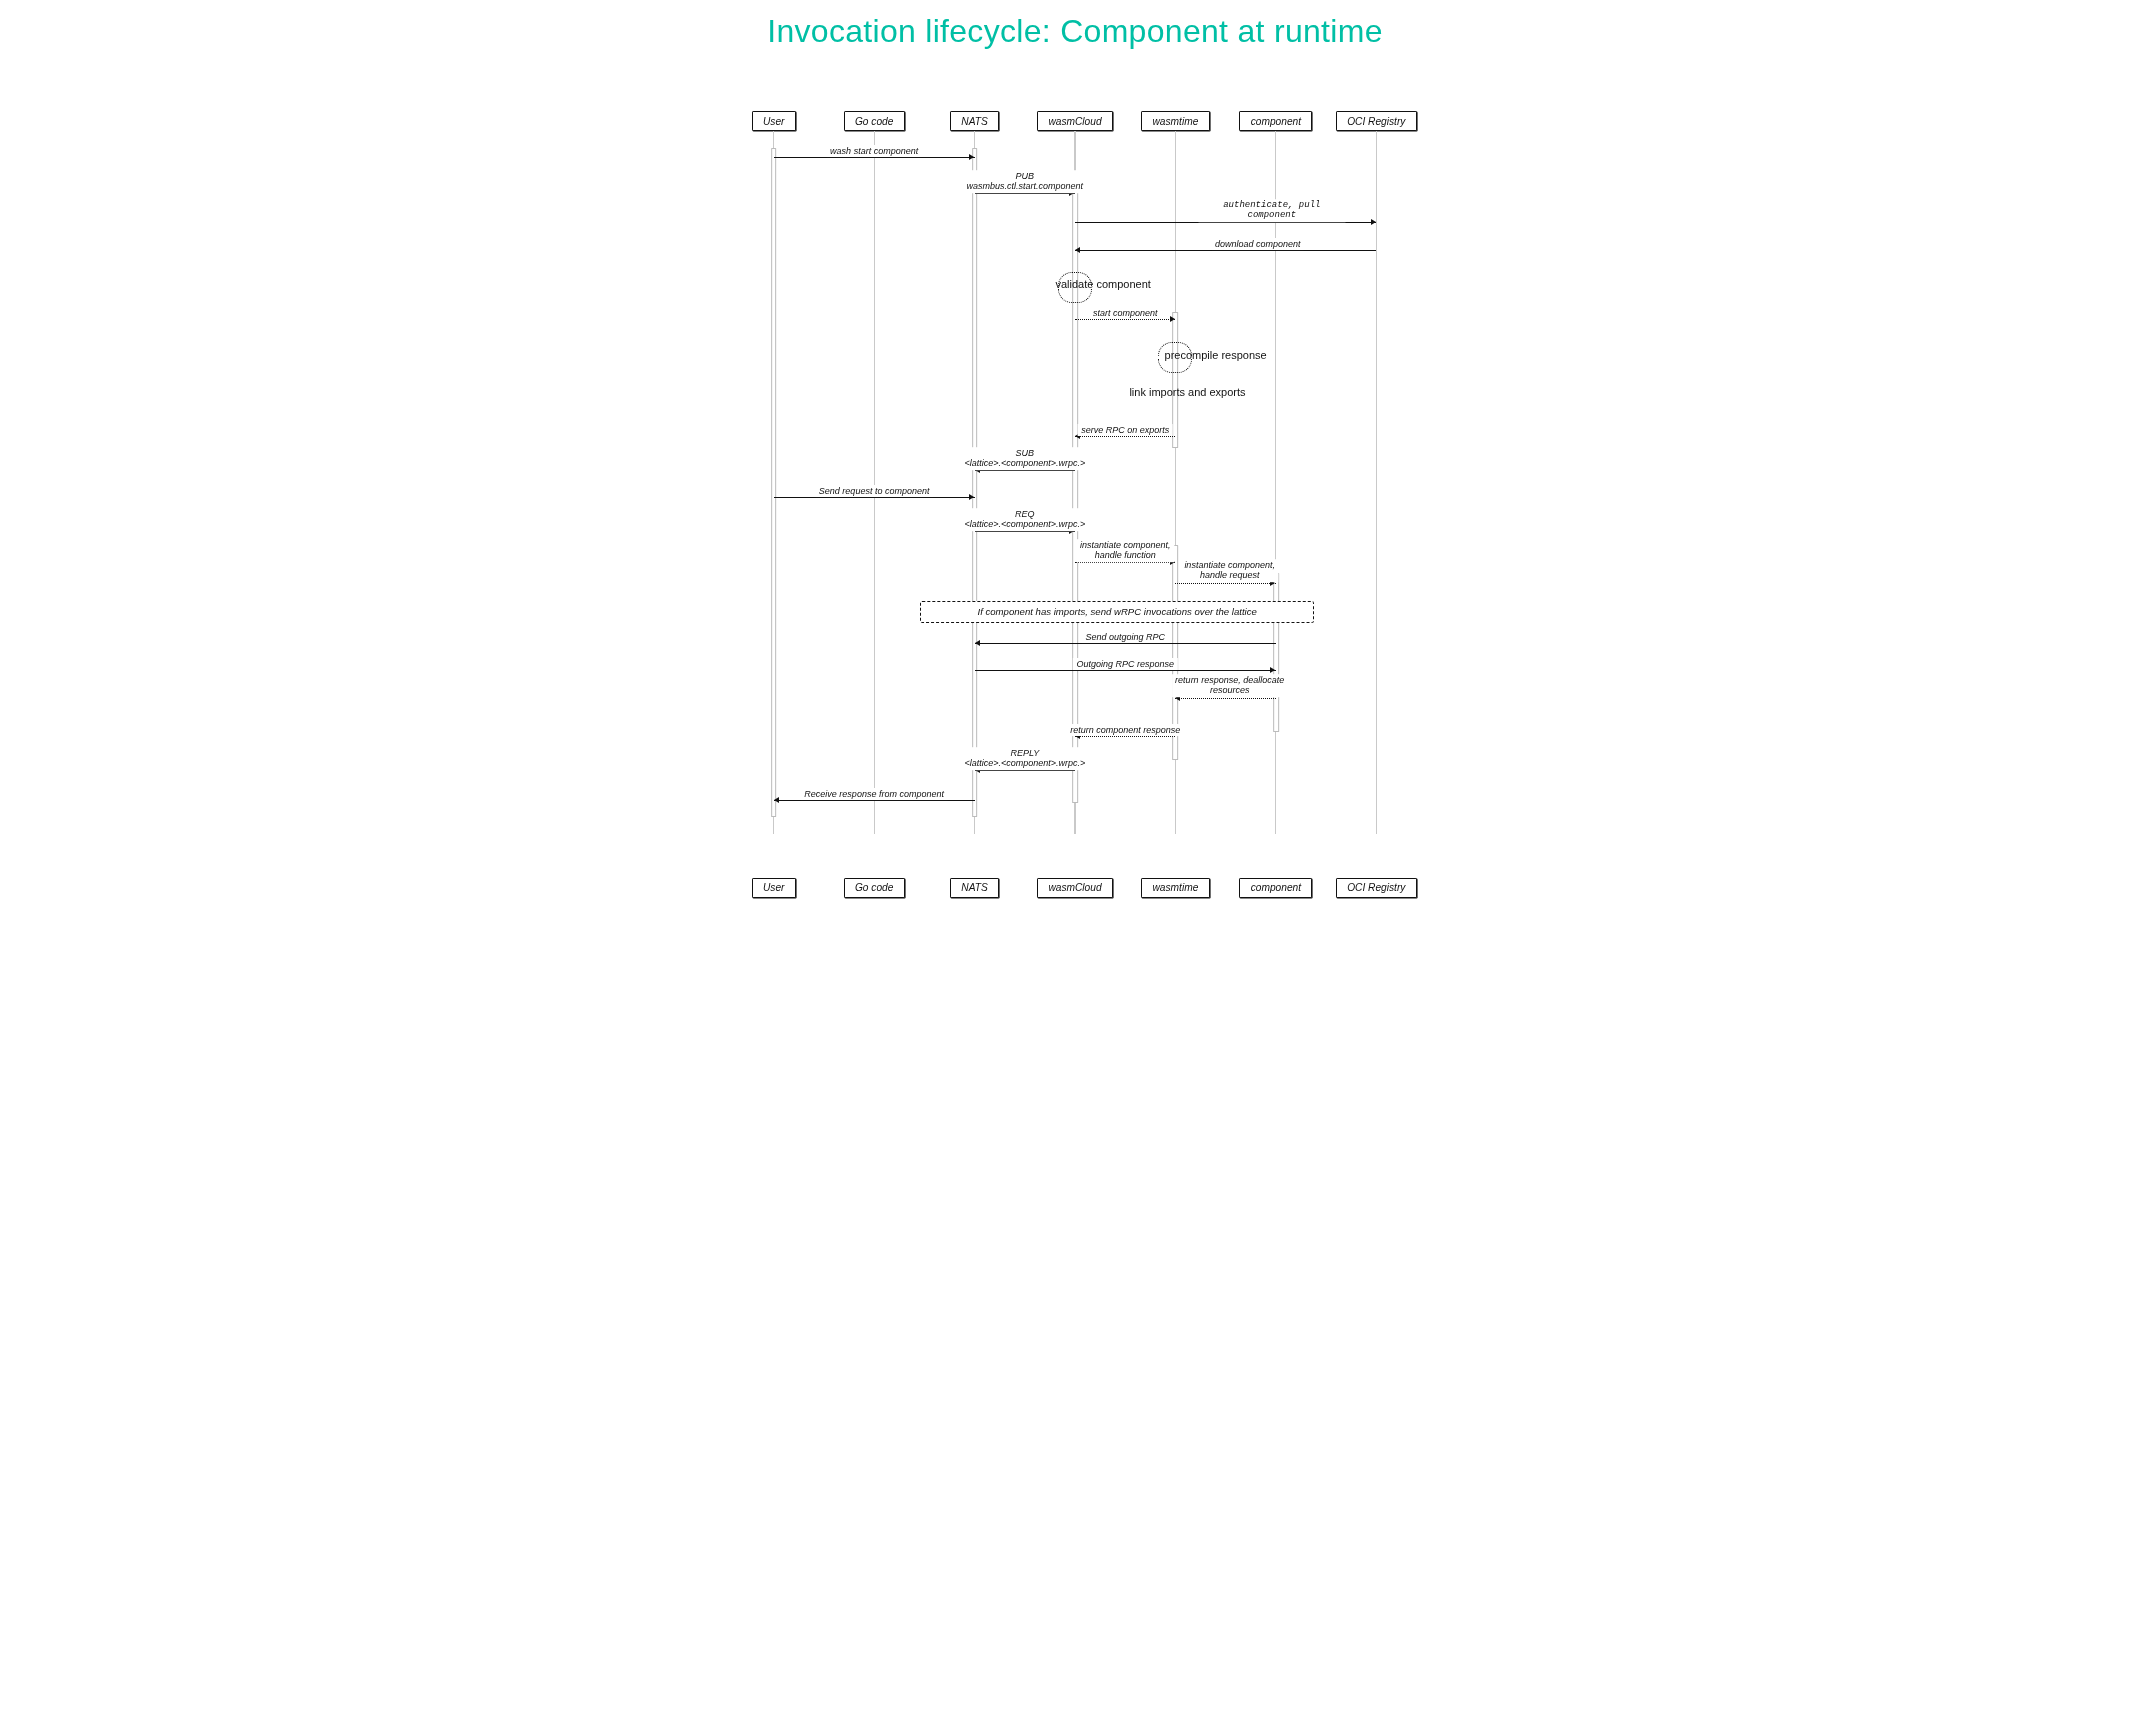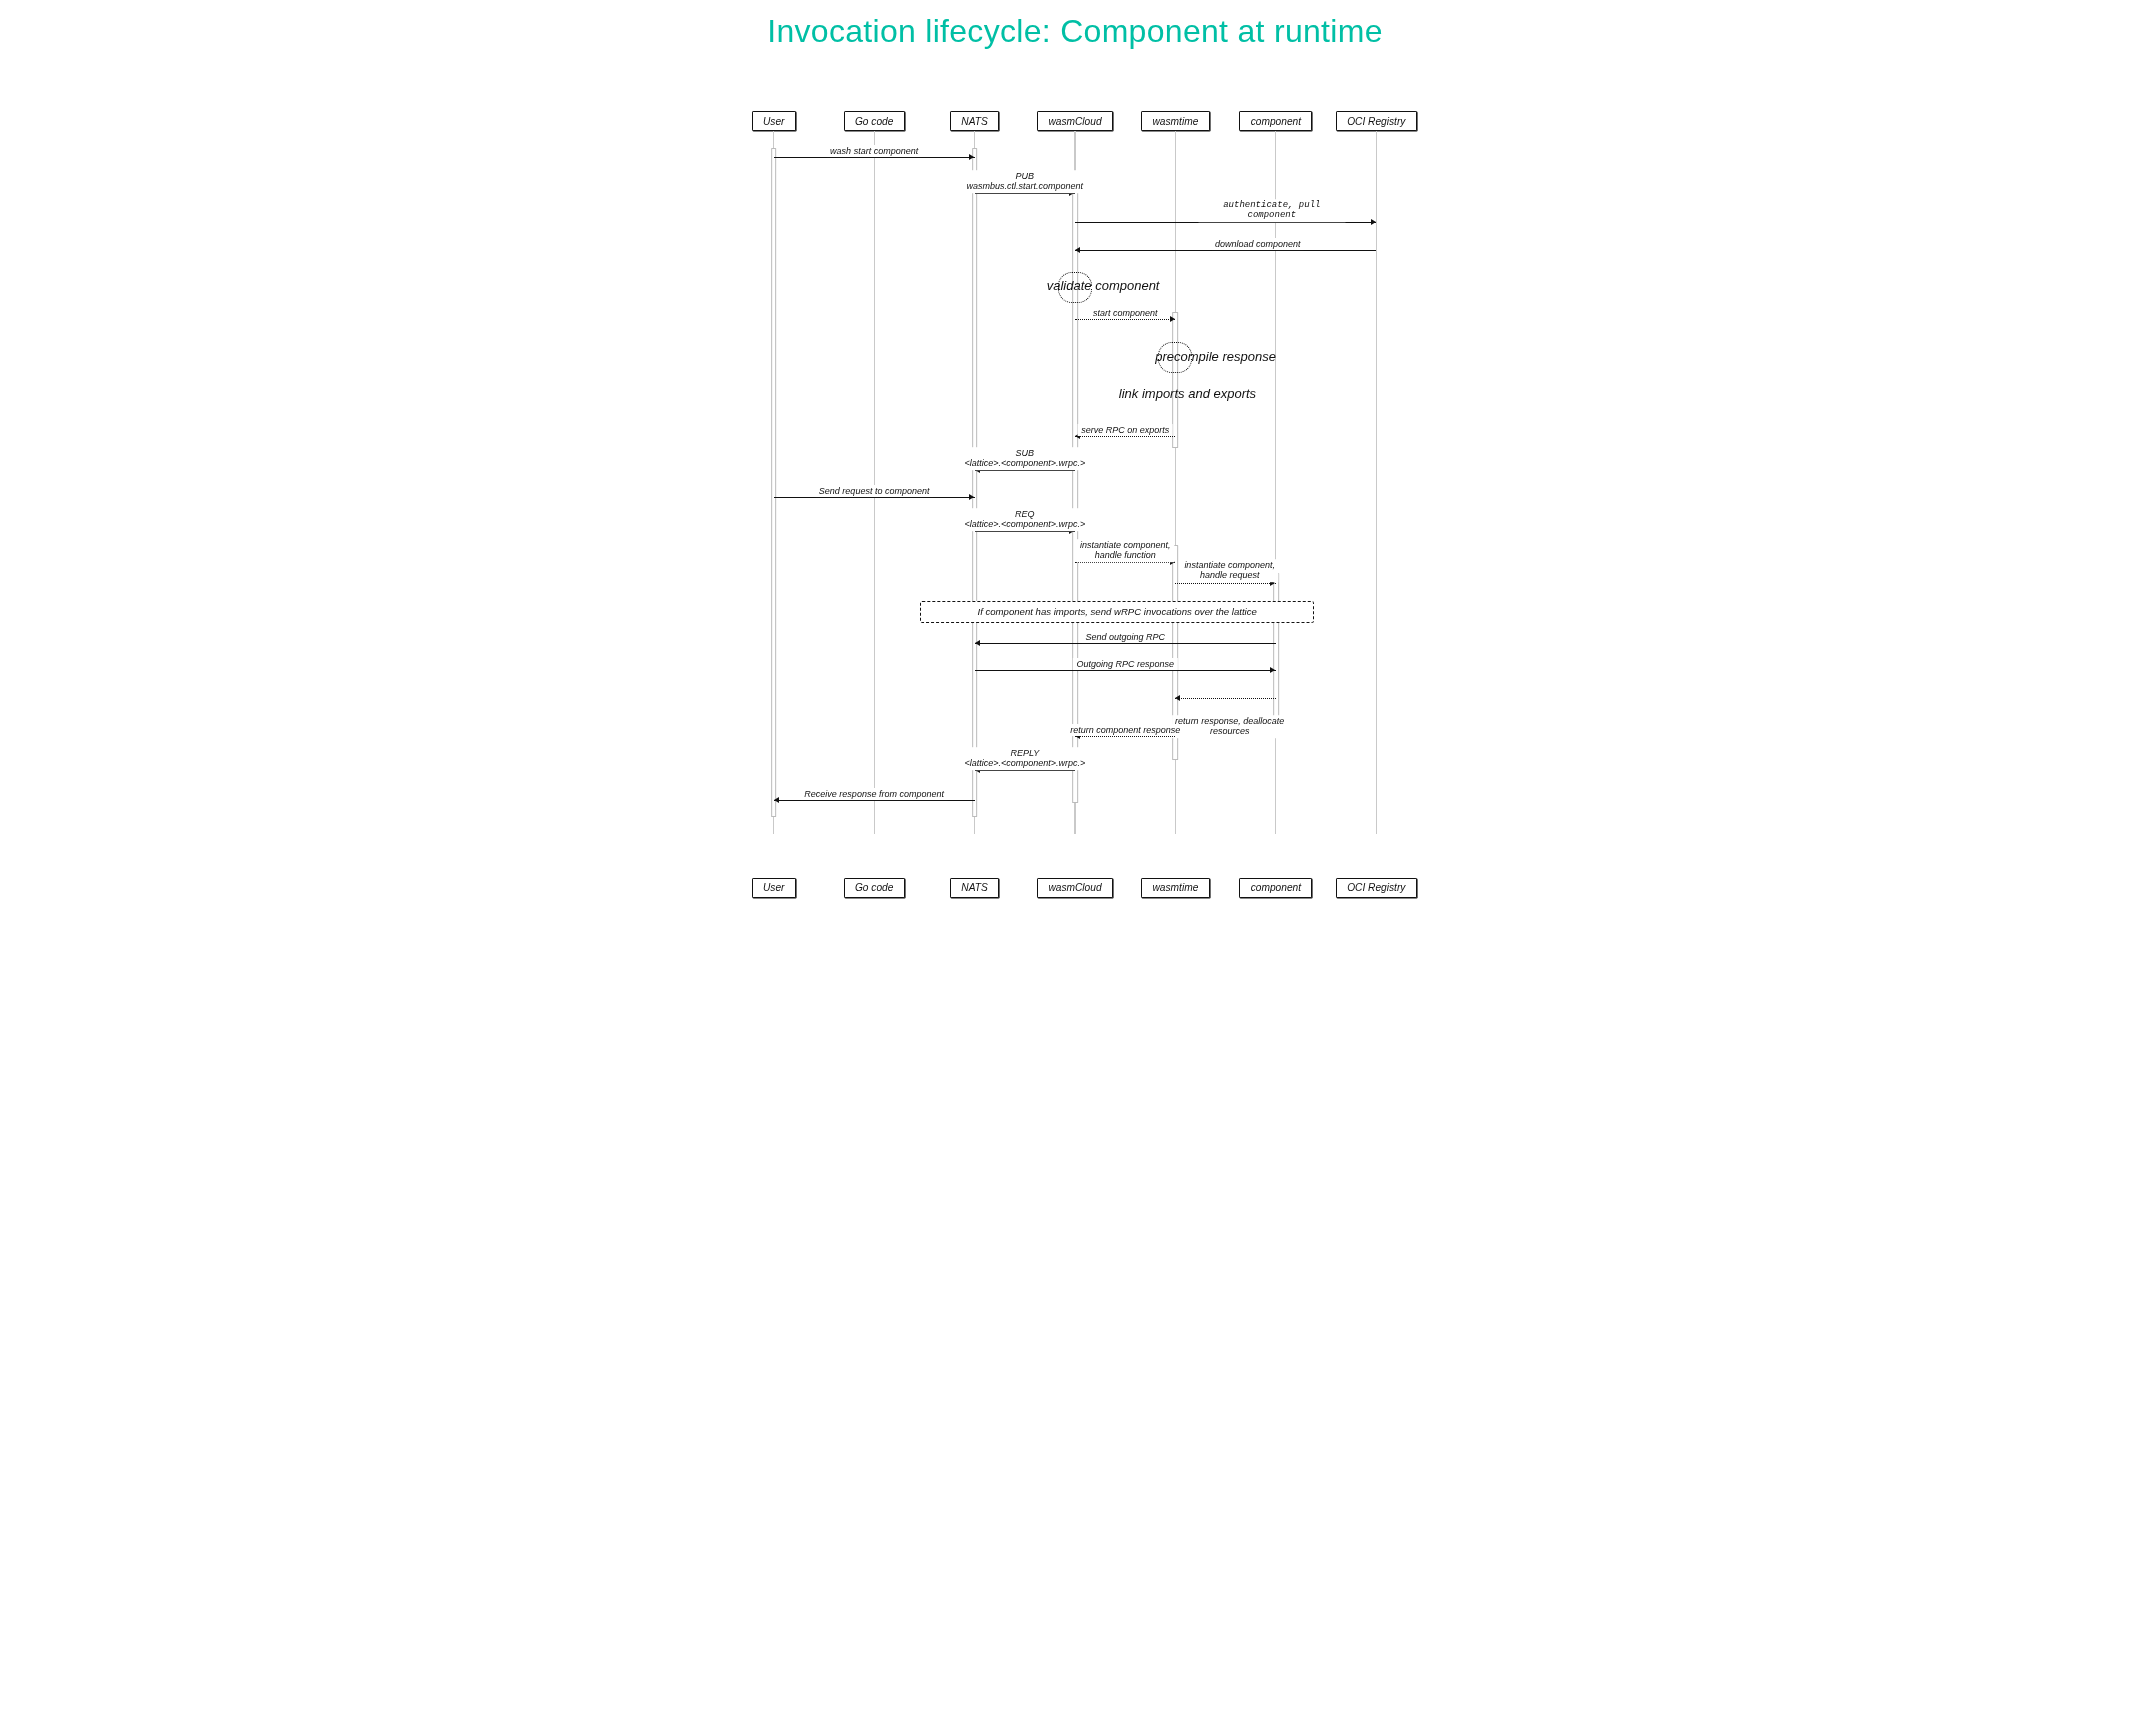--- a/index.html
+++ b/index.html
@@ -99,22 +99,21 @@
     position: absolute;
     top: -3.1px;
     width: 0; height: 0;
     border-top: 3.4px solid transparent;
     border-bottom: 3.4px solid transparent;
   }
   .msg .arrow-r { border-left: 5.7px solid #111; }
   .msg .arrow-l { border-right: 5.7px solid #111; }
   .selfnote {
     position: absolute;
-    font-size: 13px;
-    font-style: italic;
+    font-size: 11px;
     text-align: center;
     line-height: 1.25;
     transform: translateX(-50%);
   }
   .dotarc {
     position: absolute;
     width: 34px; height: 13.6px;
     border: 1.1px dotted #111;
     border-bottom: none;
     border-radius: 17px 17px 0 0;
@@ -296,21 +295,21 @@
 
     <div class="msg" style="top:539px;">
       <div class="line" style="left:35.71%;right:21.43%;"></div>
       <div class="arrow-r" style="left:calc(78.57% - 5.7px);"></div>
       <div class="label" style="left:57.14%;">Outgoing RPC response</div>
     </div>
 
     <div class="msg" style="top:567px;">
       <div class="line dashed" style="left:64.29%;right:21.43%;"></div>
       <div class="arrow-l" style="left:64.29%;"></div>
-      <div class="label" style="left:72%;top:-1.1px;margin-top:41px;">return response, deallocate
+      <div class="label" style="left:72%;top:-1.1px;">return response, deallocate
 resources</div>
     </div>
 
     <div class="msg" style="top:605px;">
       <div class="line dashed" style="left:50%;right:35.71%;"></div>
       <div class="arrow-l" style="left:50%;"></div>
       <div class="label" style="left:57.14%;">return component response</div>
     </div>
 
     <div class="msg" style="top:639px;">

